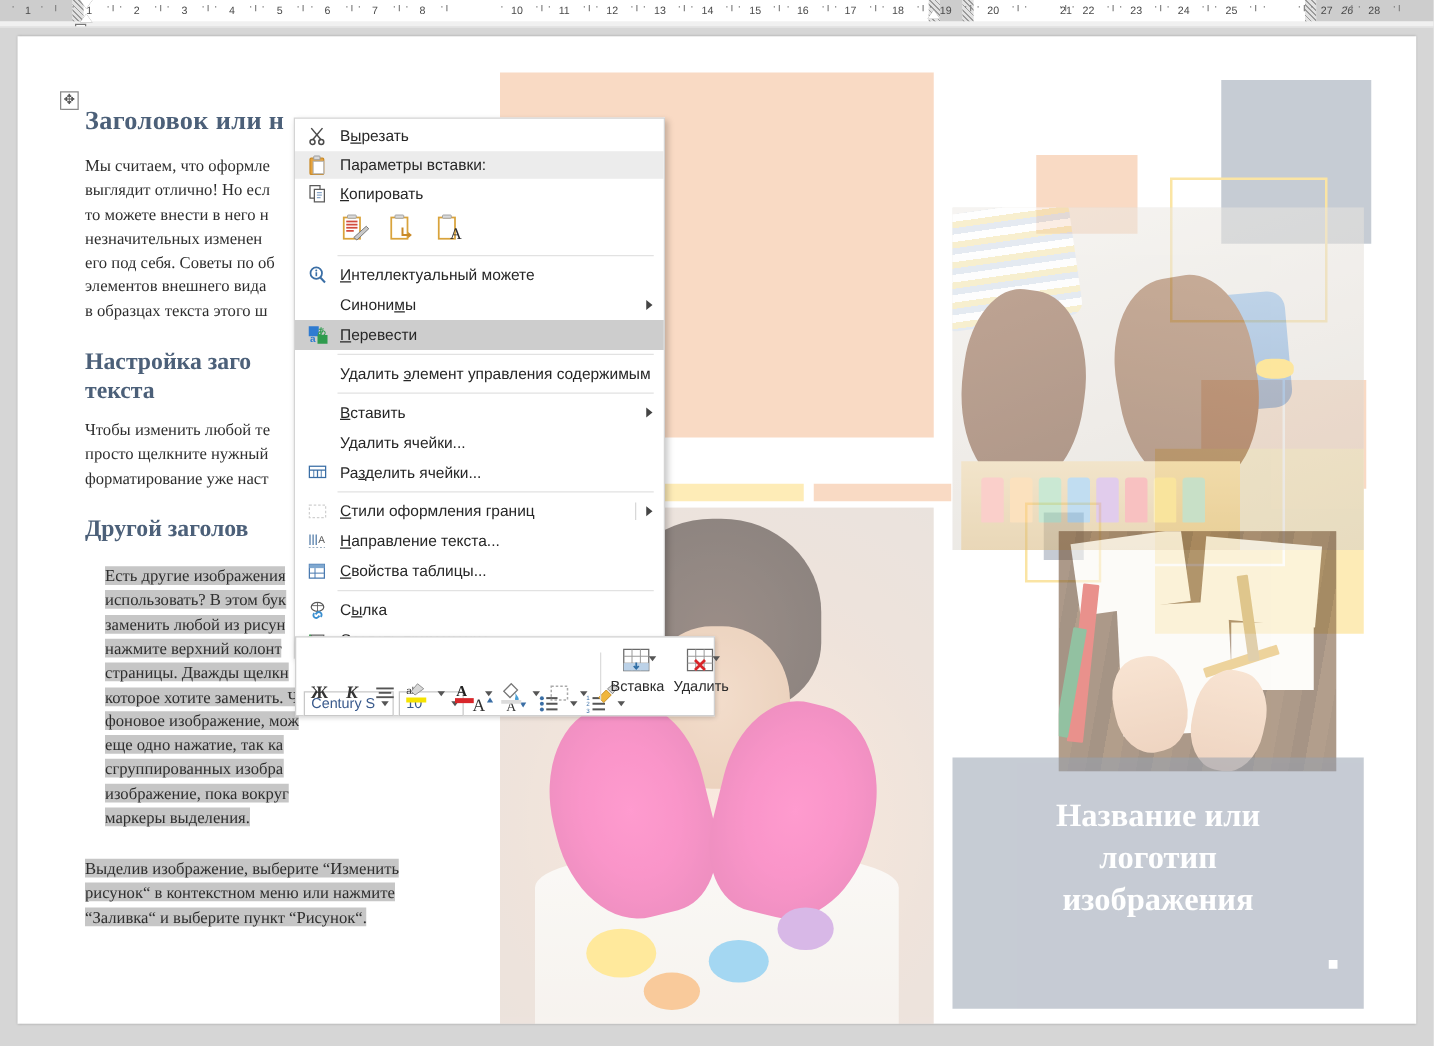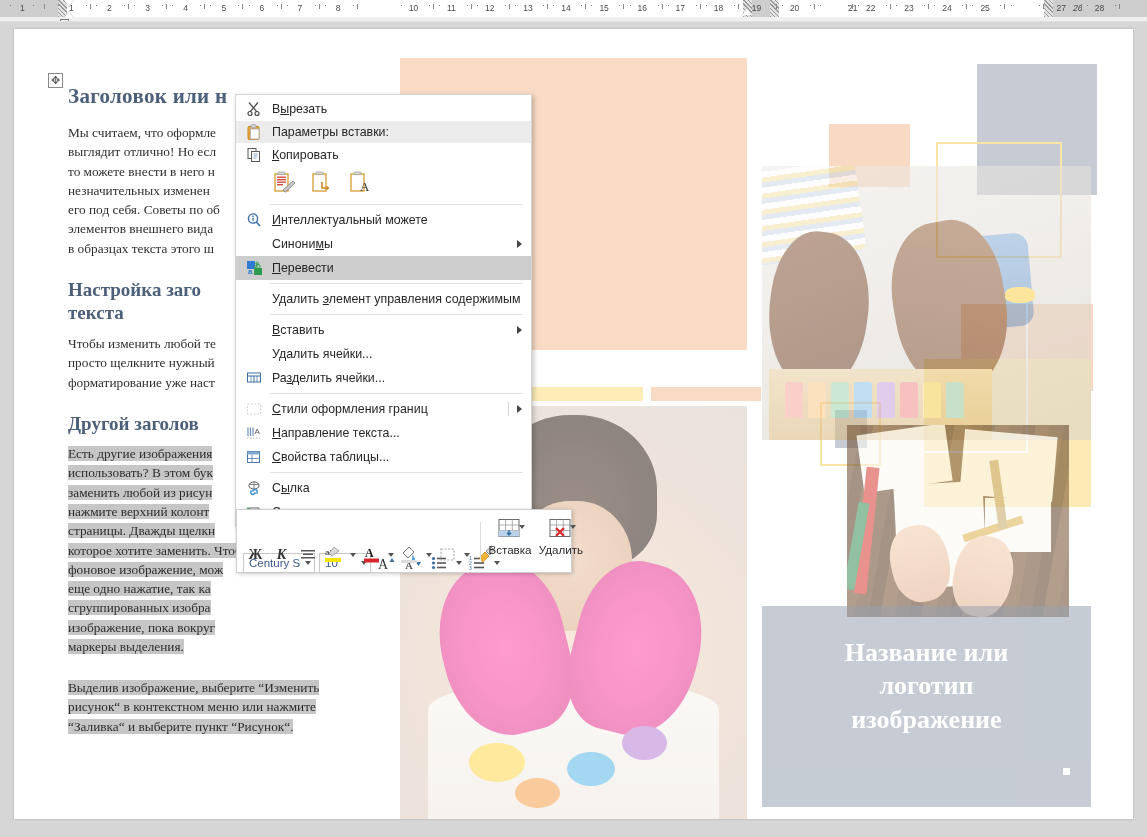--- a/index.html
+++ b/index.html
@@ -460,21 +460,21 @@
     <div class="pencil" style="left:52%;top:52%;width:28%;height:4%;background:#e0b04c;transform:rotate(-18deg);"></div>
     <div class="pencil" style="left:66%;top:18%;width:4%;height:36%;background:#c8a86a;transform:rotate(-8deg);"></div>
     <div class="draw-hand" style="left:20%;top:52%;width:26%;height:40%;transform:rotate(-12deg);"></div>
     <div class="draw-hand" style="left:48%;top:58%;width:26%;height:42%;transform:rotate(12deg);"></div>
   </div>
 
   <div id="logo-panel" class="dim">
     <div id="logo-text">
       <div>Название или</div>
       <div>логотип</div>
-      <div>изображение</div>
+      <div>изображения</div>
     </div>
     <div id="logo-dot"></div>
   </div>
 
   <div id="leftcol">
     <div class="h1">Заголовок или н</div>
     <p class="bodytext">
       <span>Мы считаем, что оформле</span><br>
       <span>выглядит отлично! Но есл</span><br>
       <span>то можете внести в него н</span><br>
@@ -486,21 +486,21 @@
     <div class="h2">
       <span>Настройка заго</span><br>
       <span>текста</span>
     </div>
     <p class="bodytext" style="margin-top:-2px;">
       <span>Чтобы изменить любой те</span><br>
       <span>просто щелкните нужный</span><br>
       <span>форматирование уже наст</span>
     </p>
     <div class="h2" style="margin-bottom:9px;">Другой заголов</div>
-    <p class="bodytext" style="margin:0;">
+    <p class="bodytext" style="margin:16px;">
       <span class="sel">Есть другие изображения</span><br>
       <span class="sel">использовать? В этом бук</span><br>
       <span class="sel">заменить любой из рисун</span><br>
       <span class="sel">нажмите верхний колонт</span><br>
       <span class="sel">страницы. Дважды щелкн</span><br>
       <span class="sel">которое хотите заменить. Чтобы изменить</span><br>
       <span class="sel">фоновое изображение, мож</span><br>
       <span class="sel">еще одно нажатие, так ка</span><br>
       <span class="sel">сгруппированных изобра</span><br>
       <span class="sel">изображение, пока вокруг</span><br>

